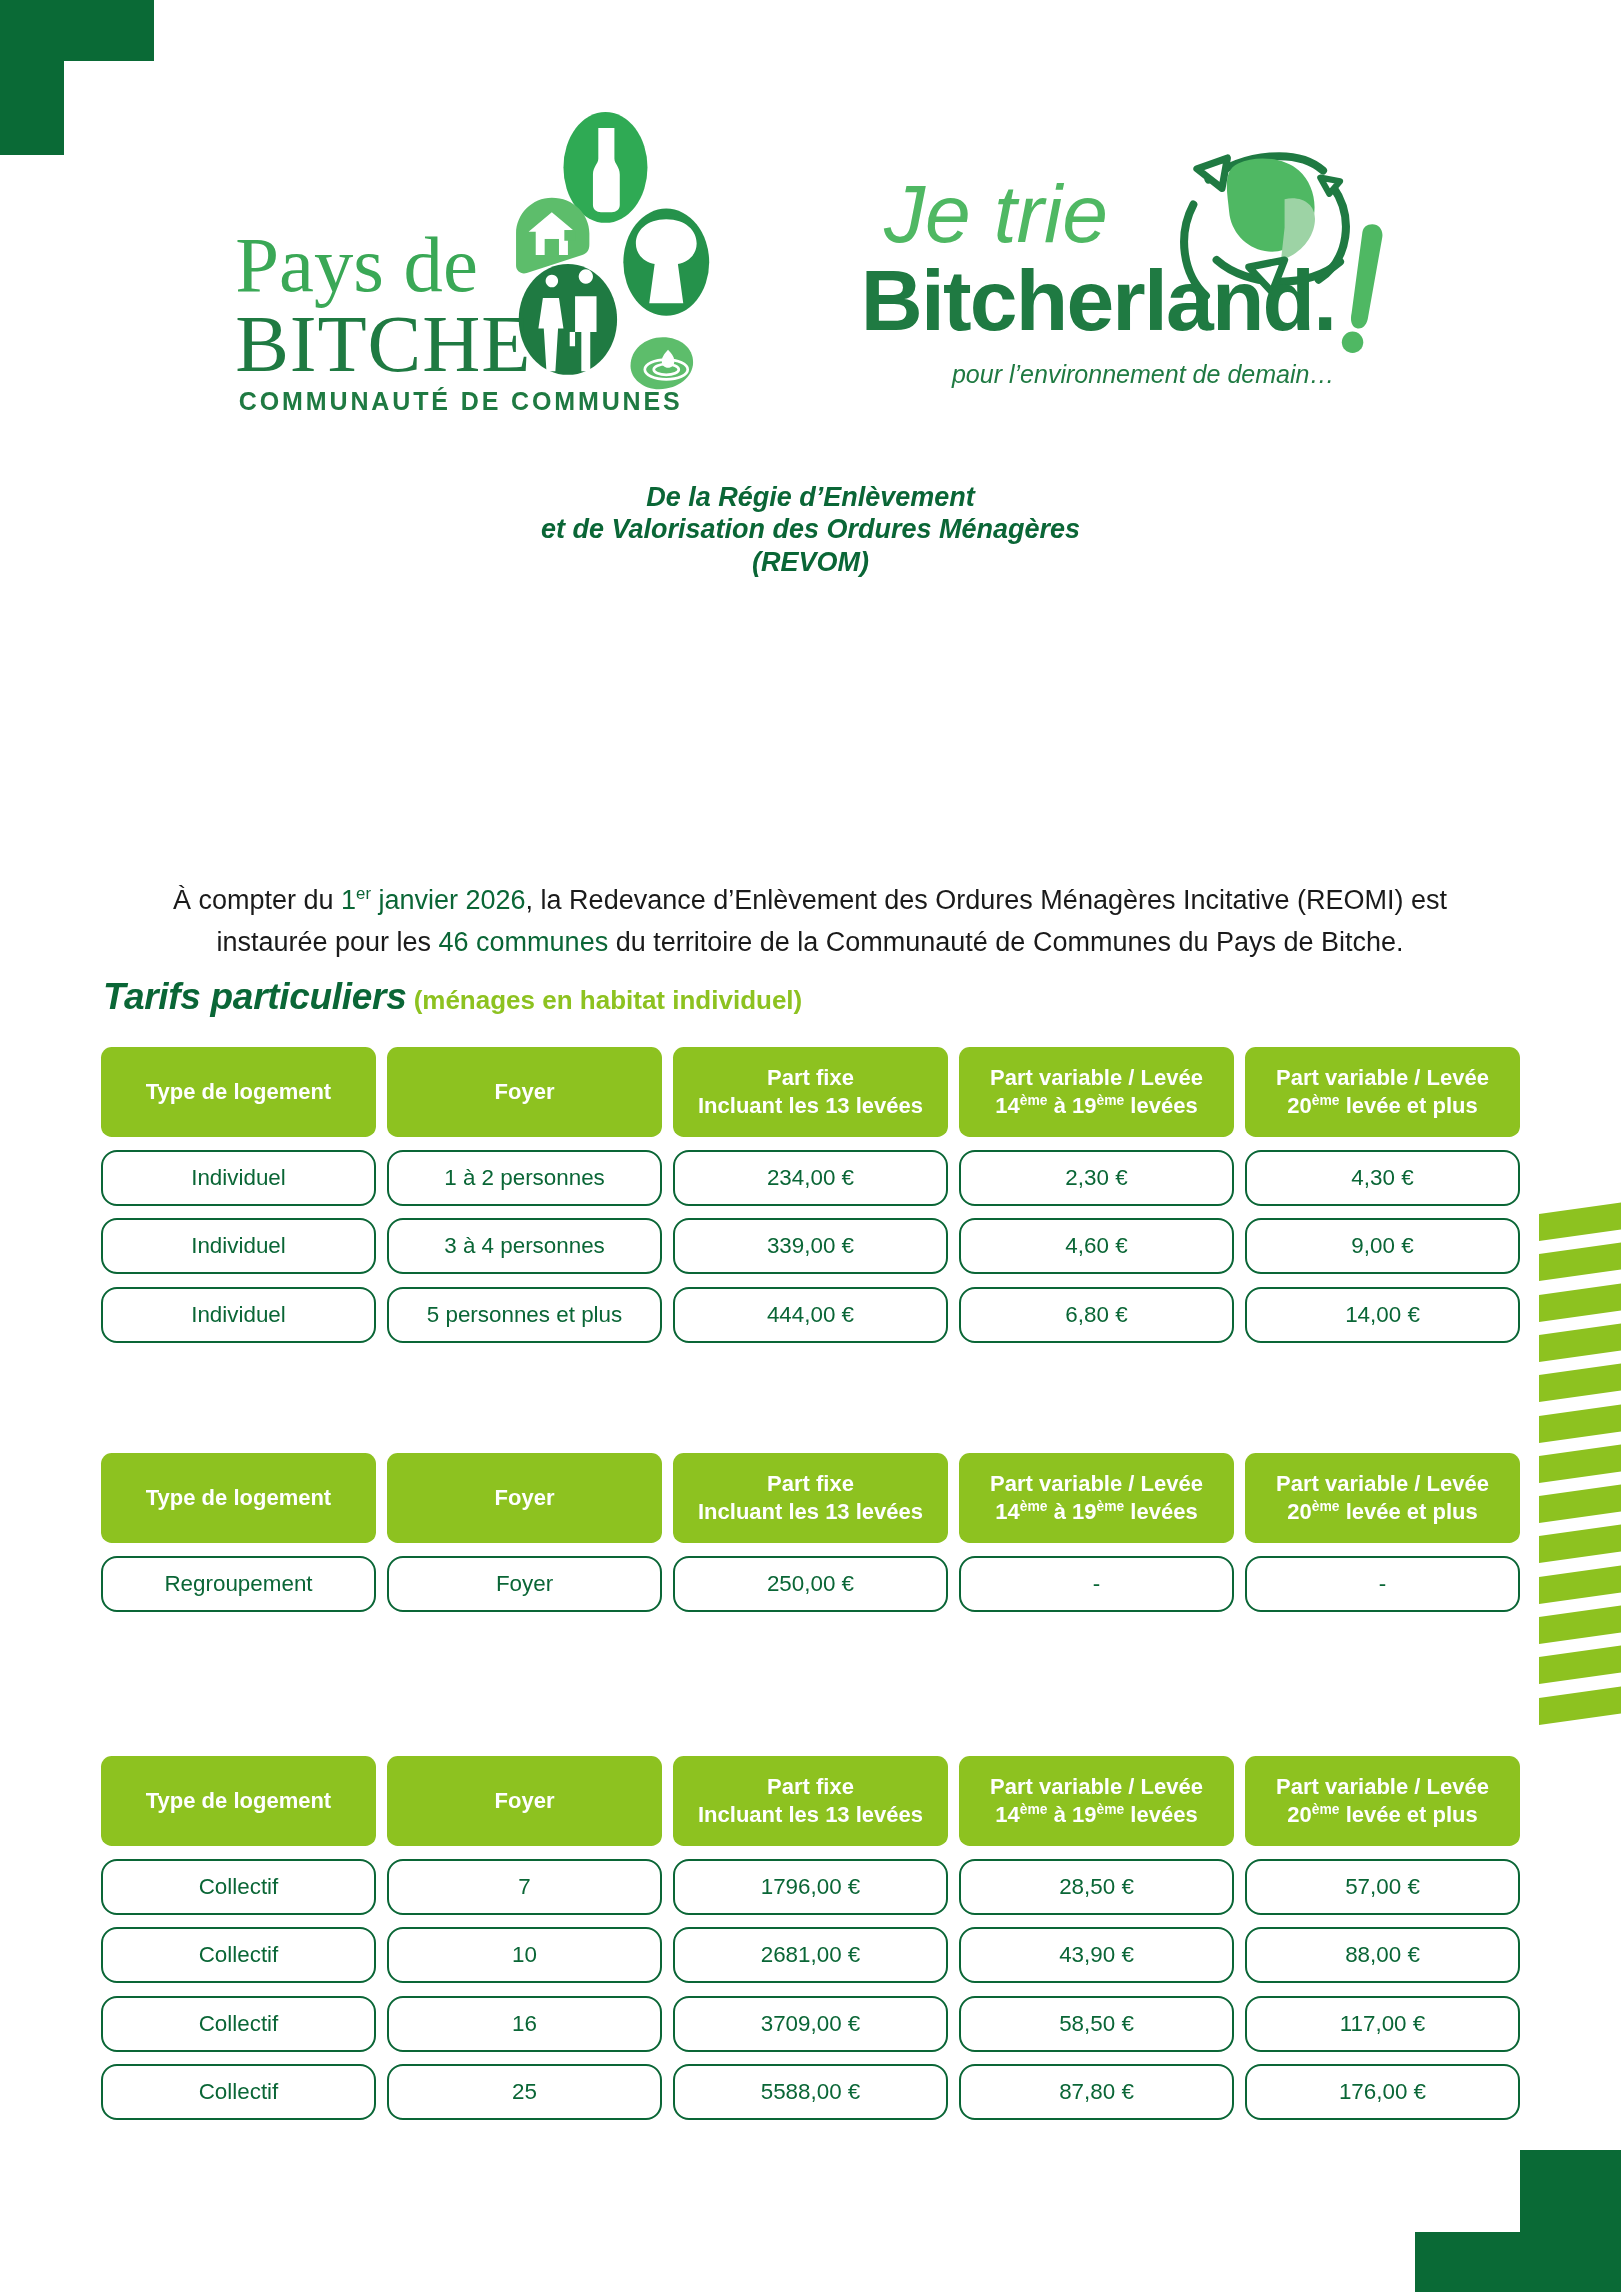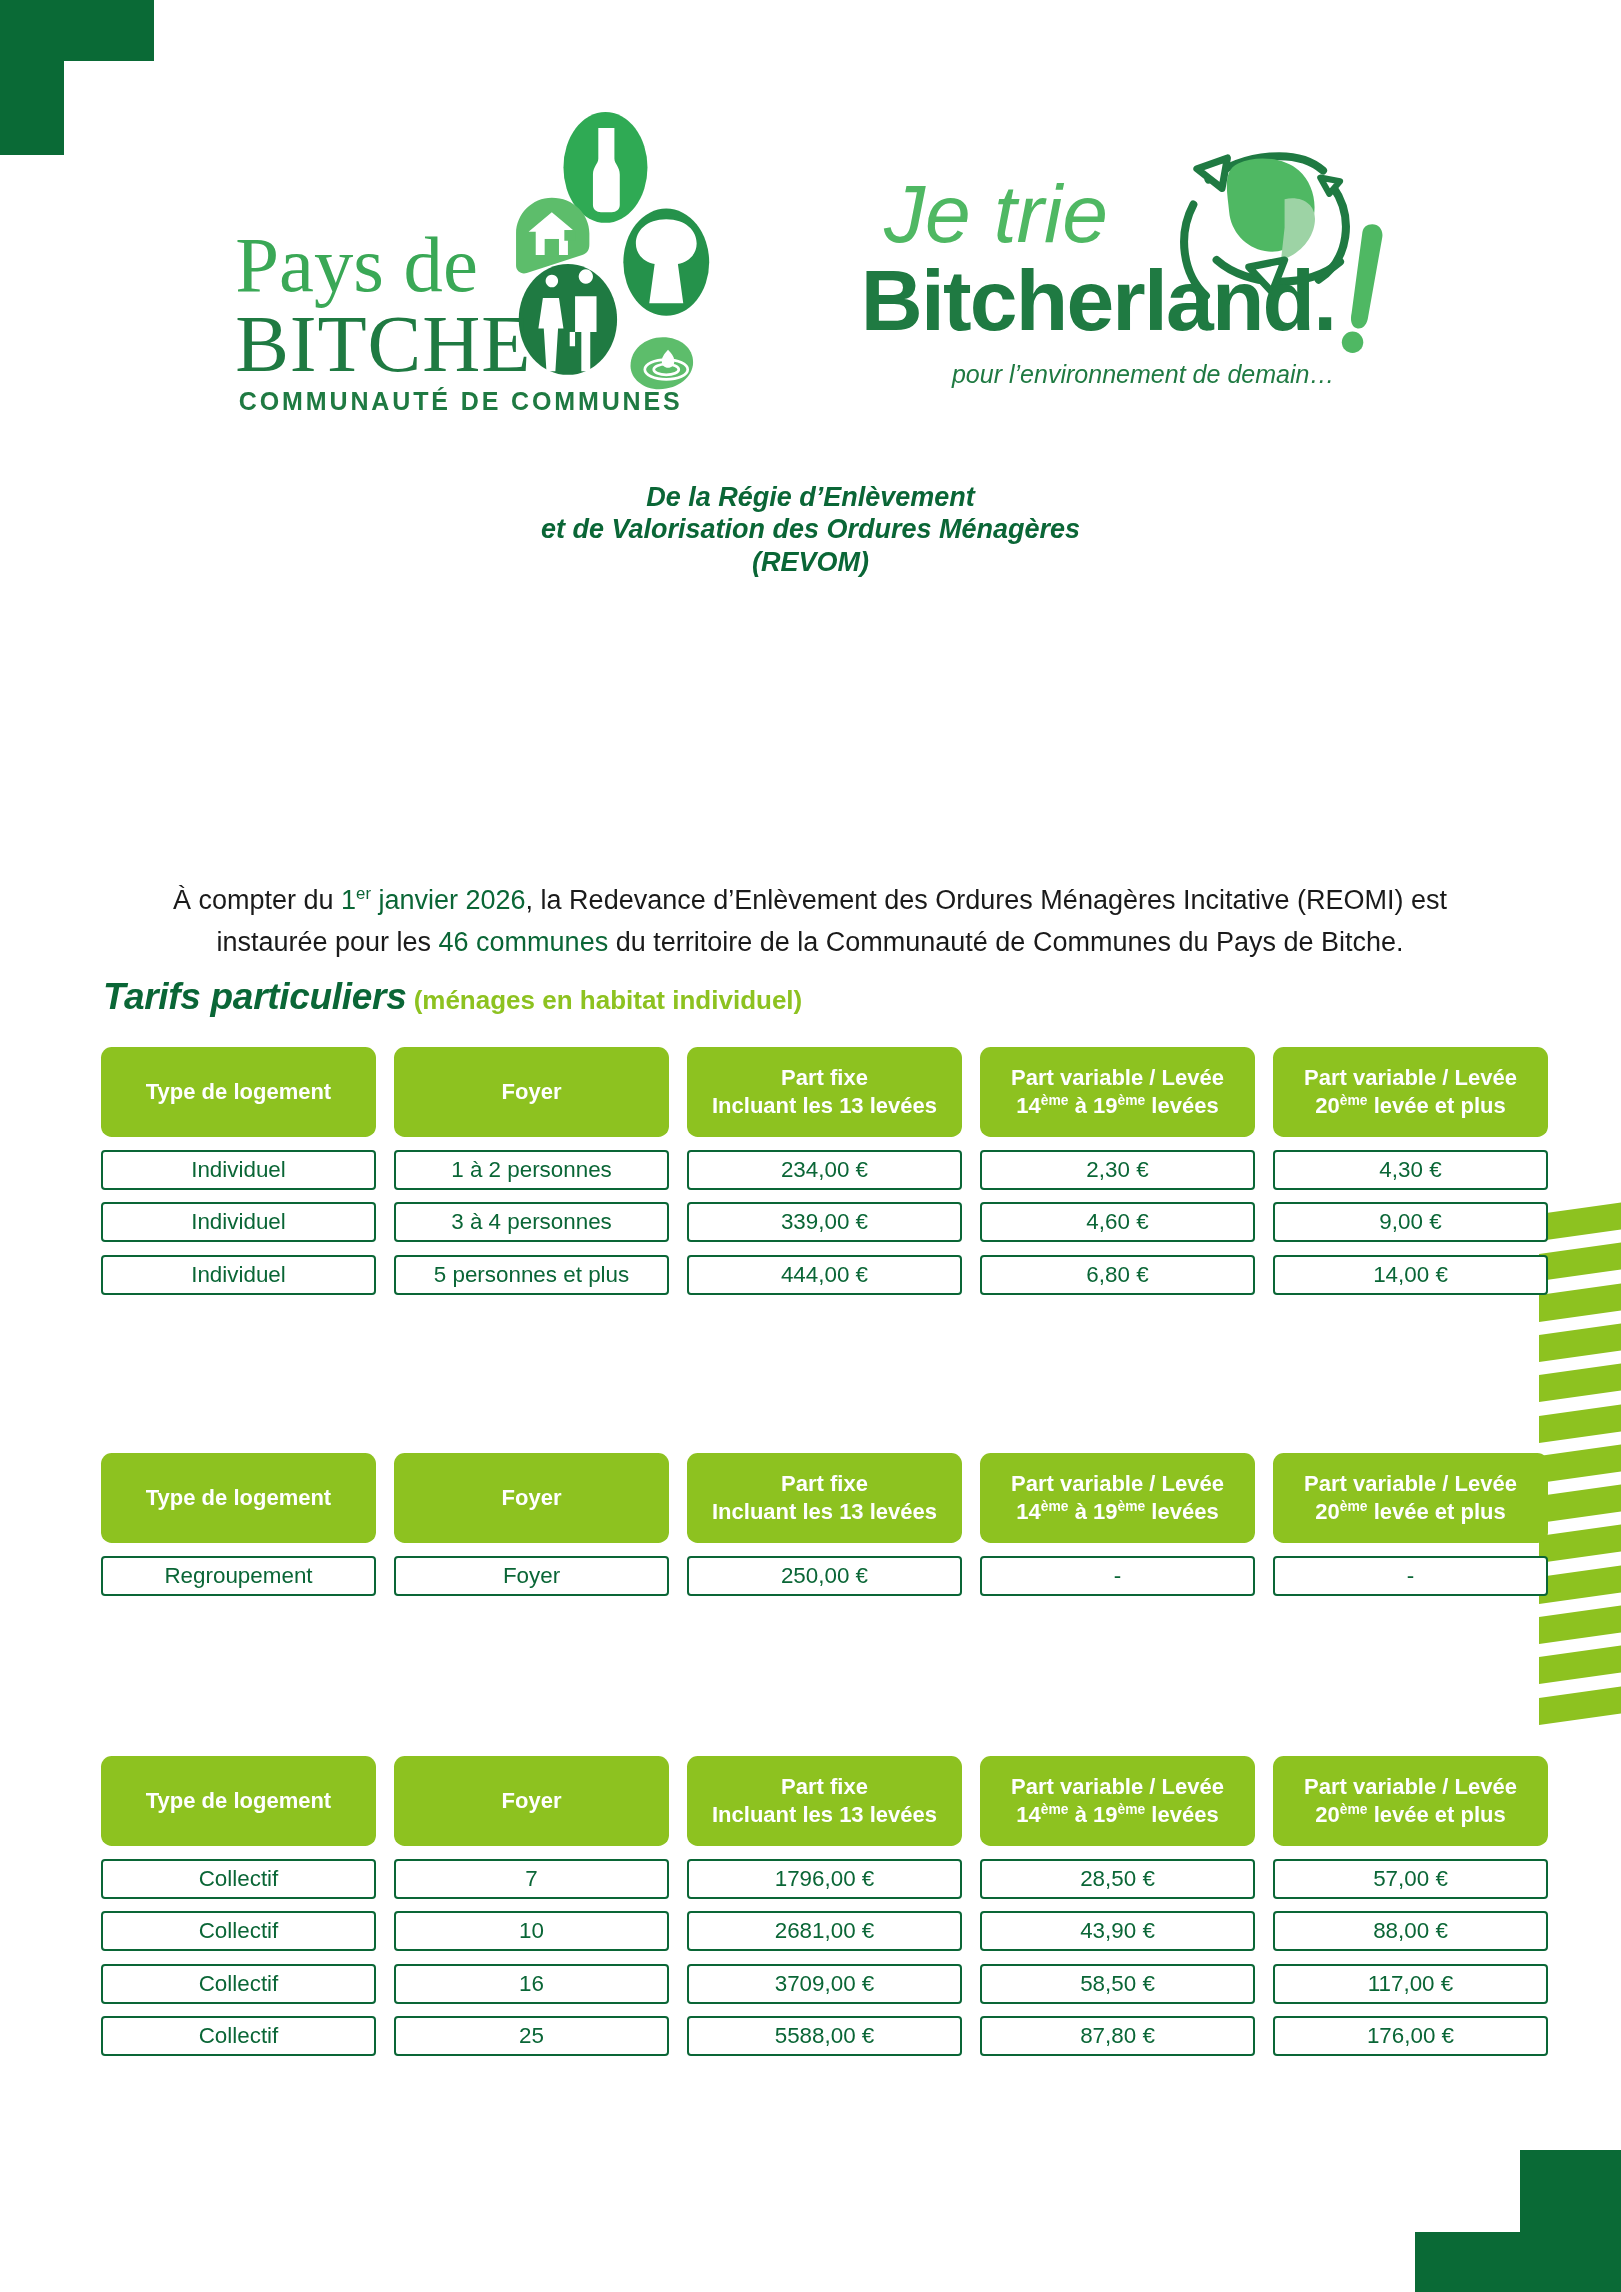--- a/index.html
+++ b/index.html
@@ -140,21 +140,21 @@
     margin-left: 7.2px;
   }
 
   
   .tbl {
     margin: 0 0 0 101px;
     width: 1418px;
   }
   .trow {
     display: flex;
-    gap: 18px;
+    gap: 11px;
     margin-bottom: 12.5px;
   }
   .cell {
     box-sizing: border-box;
     display: flex;
     align-items: center;
     justify-content: center;
     text-align: center;
   }
   .c0 { flex: 0 0 275px; }
@@ -171,24 +171,24 @@
     font-size: 22px;
     line-height: 1.28;
     height: 90px;
     padding: 0 5.4px;
   }
   .hdr-row .cell sup { font-size: 0.63em; vertical-align: super; }
 
   .body-row .cell {
     background: #ffffff;
     border: 2.3px solid var(--dark2);
-    border-radius: 4px;
+    border-radius: 16px;
     color: var(--dark2);
     font-size: 22.4px;
-    height: 40px;
+    height: 56px;
   }
 
   :root {
     --dark: #0a6a36;
     --dark2: #0a6636;
     --lime: #8dc220;
     --lime2: #8dc220;
     --mid: #3aa856;
     --light: #5dbd6b;
   }

